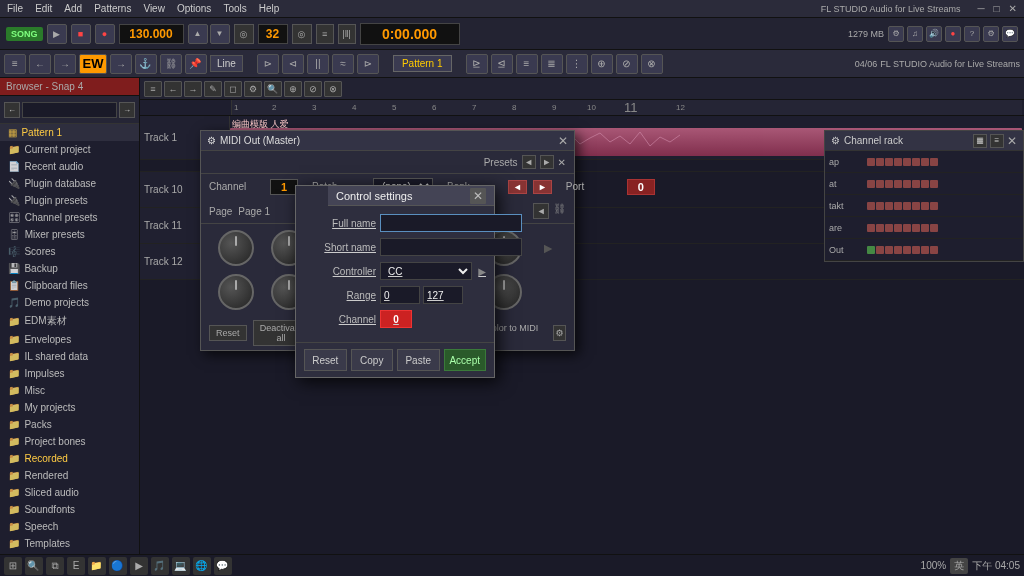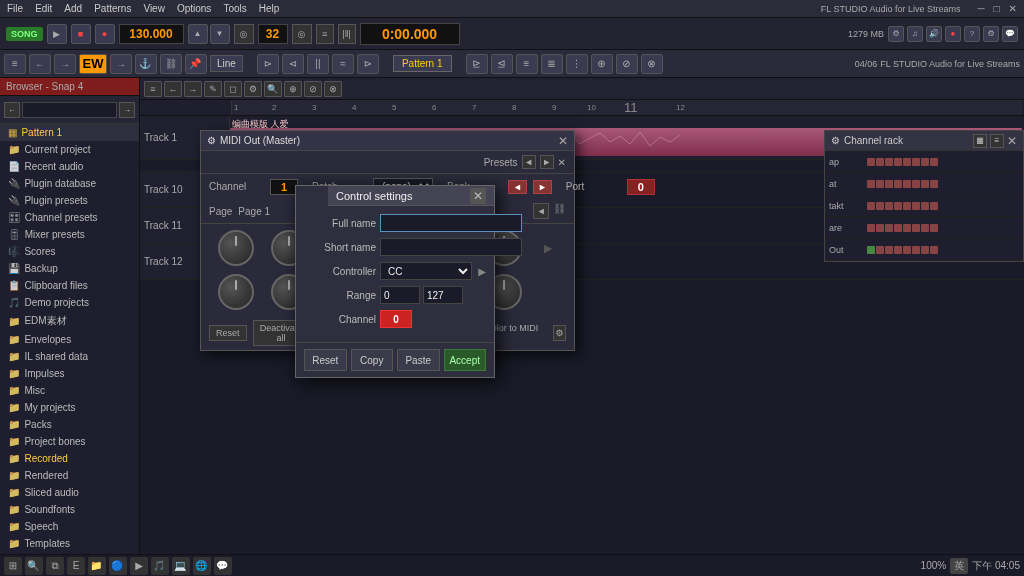--- a/index.html
+++ b/index.html
@@ -426,20 +426,21 @@
       width: 16px;
       height: 16px;
       display: flex;
       align-items: center;
       justify-content: center;
       background: #555;
       border-radius: 1px;
     }
     .dialog-body {
       padding: 8px;
+      text-decoration: underline;
     }
     .dialog-row {
       display: flex;
       align-items: center;
       margin-bottom: 6px;
       gap: 4px;
     }
     .dialog-lbl {
       min-width: 72px;
       font-size: 10px;

